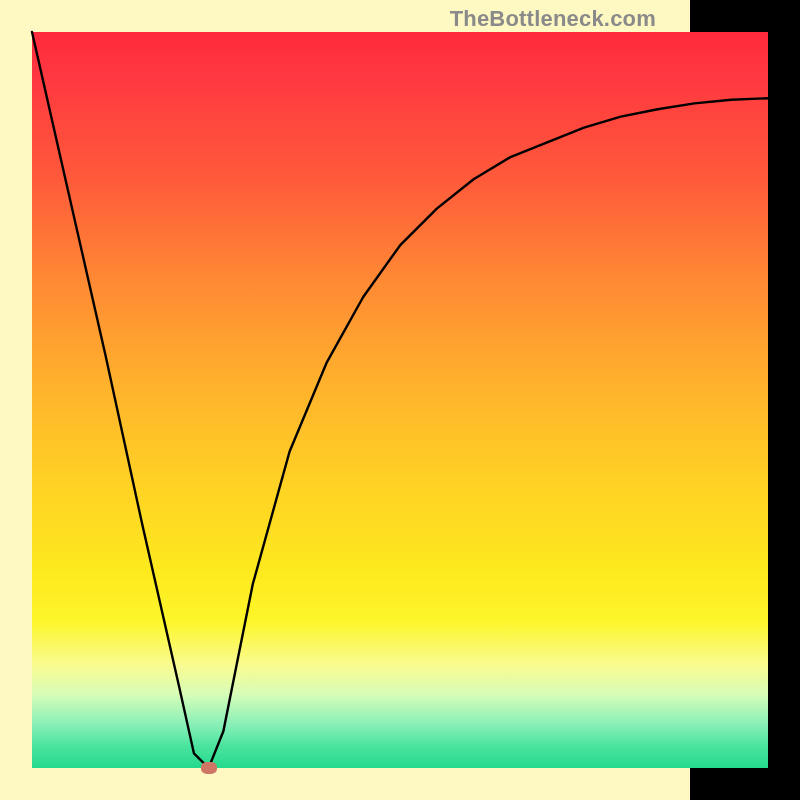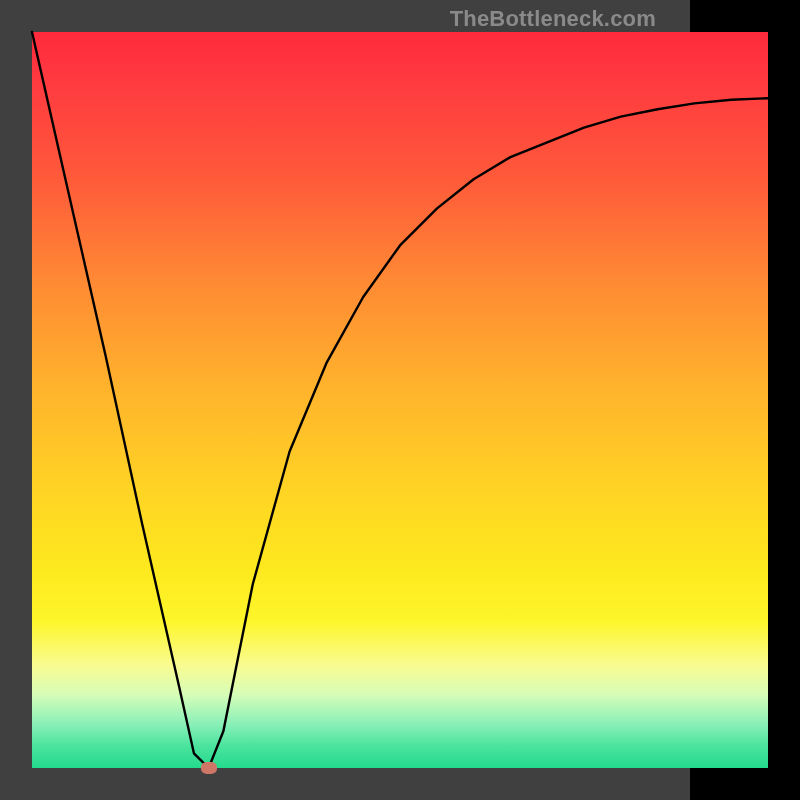--- a/index.html
+++ b/index.html
@@ -8,21 +8,21 @@
     width: 800px;
     height: 800px;
     overflow: hidden;
     background: #000;
     font-family: Arial, Helvetica, sans-serif;
   }
   .chart-wrapper {
     position: relative;
     width: 690px;
     height: 800px;
-    background: #404040;
+    background: #fef9c3;
   }
   .plot-area {
     position: absolute;
     left: 32px;
     top: 32px;
     width: 736px;
     height: 736px;
     background: linear-gradient(to bottom,
       #ff2a3c 0%,
       #ff3840 6%,

